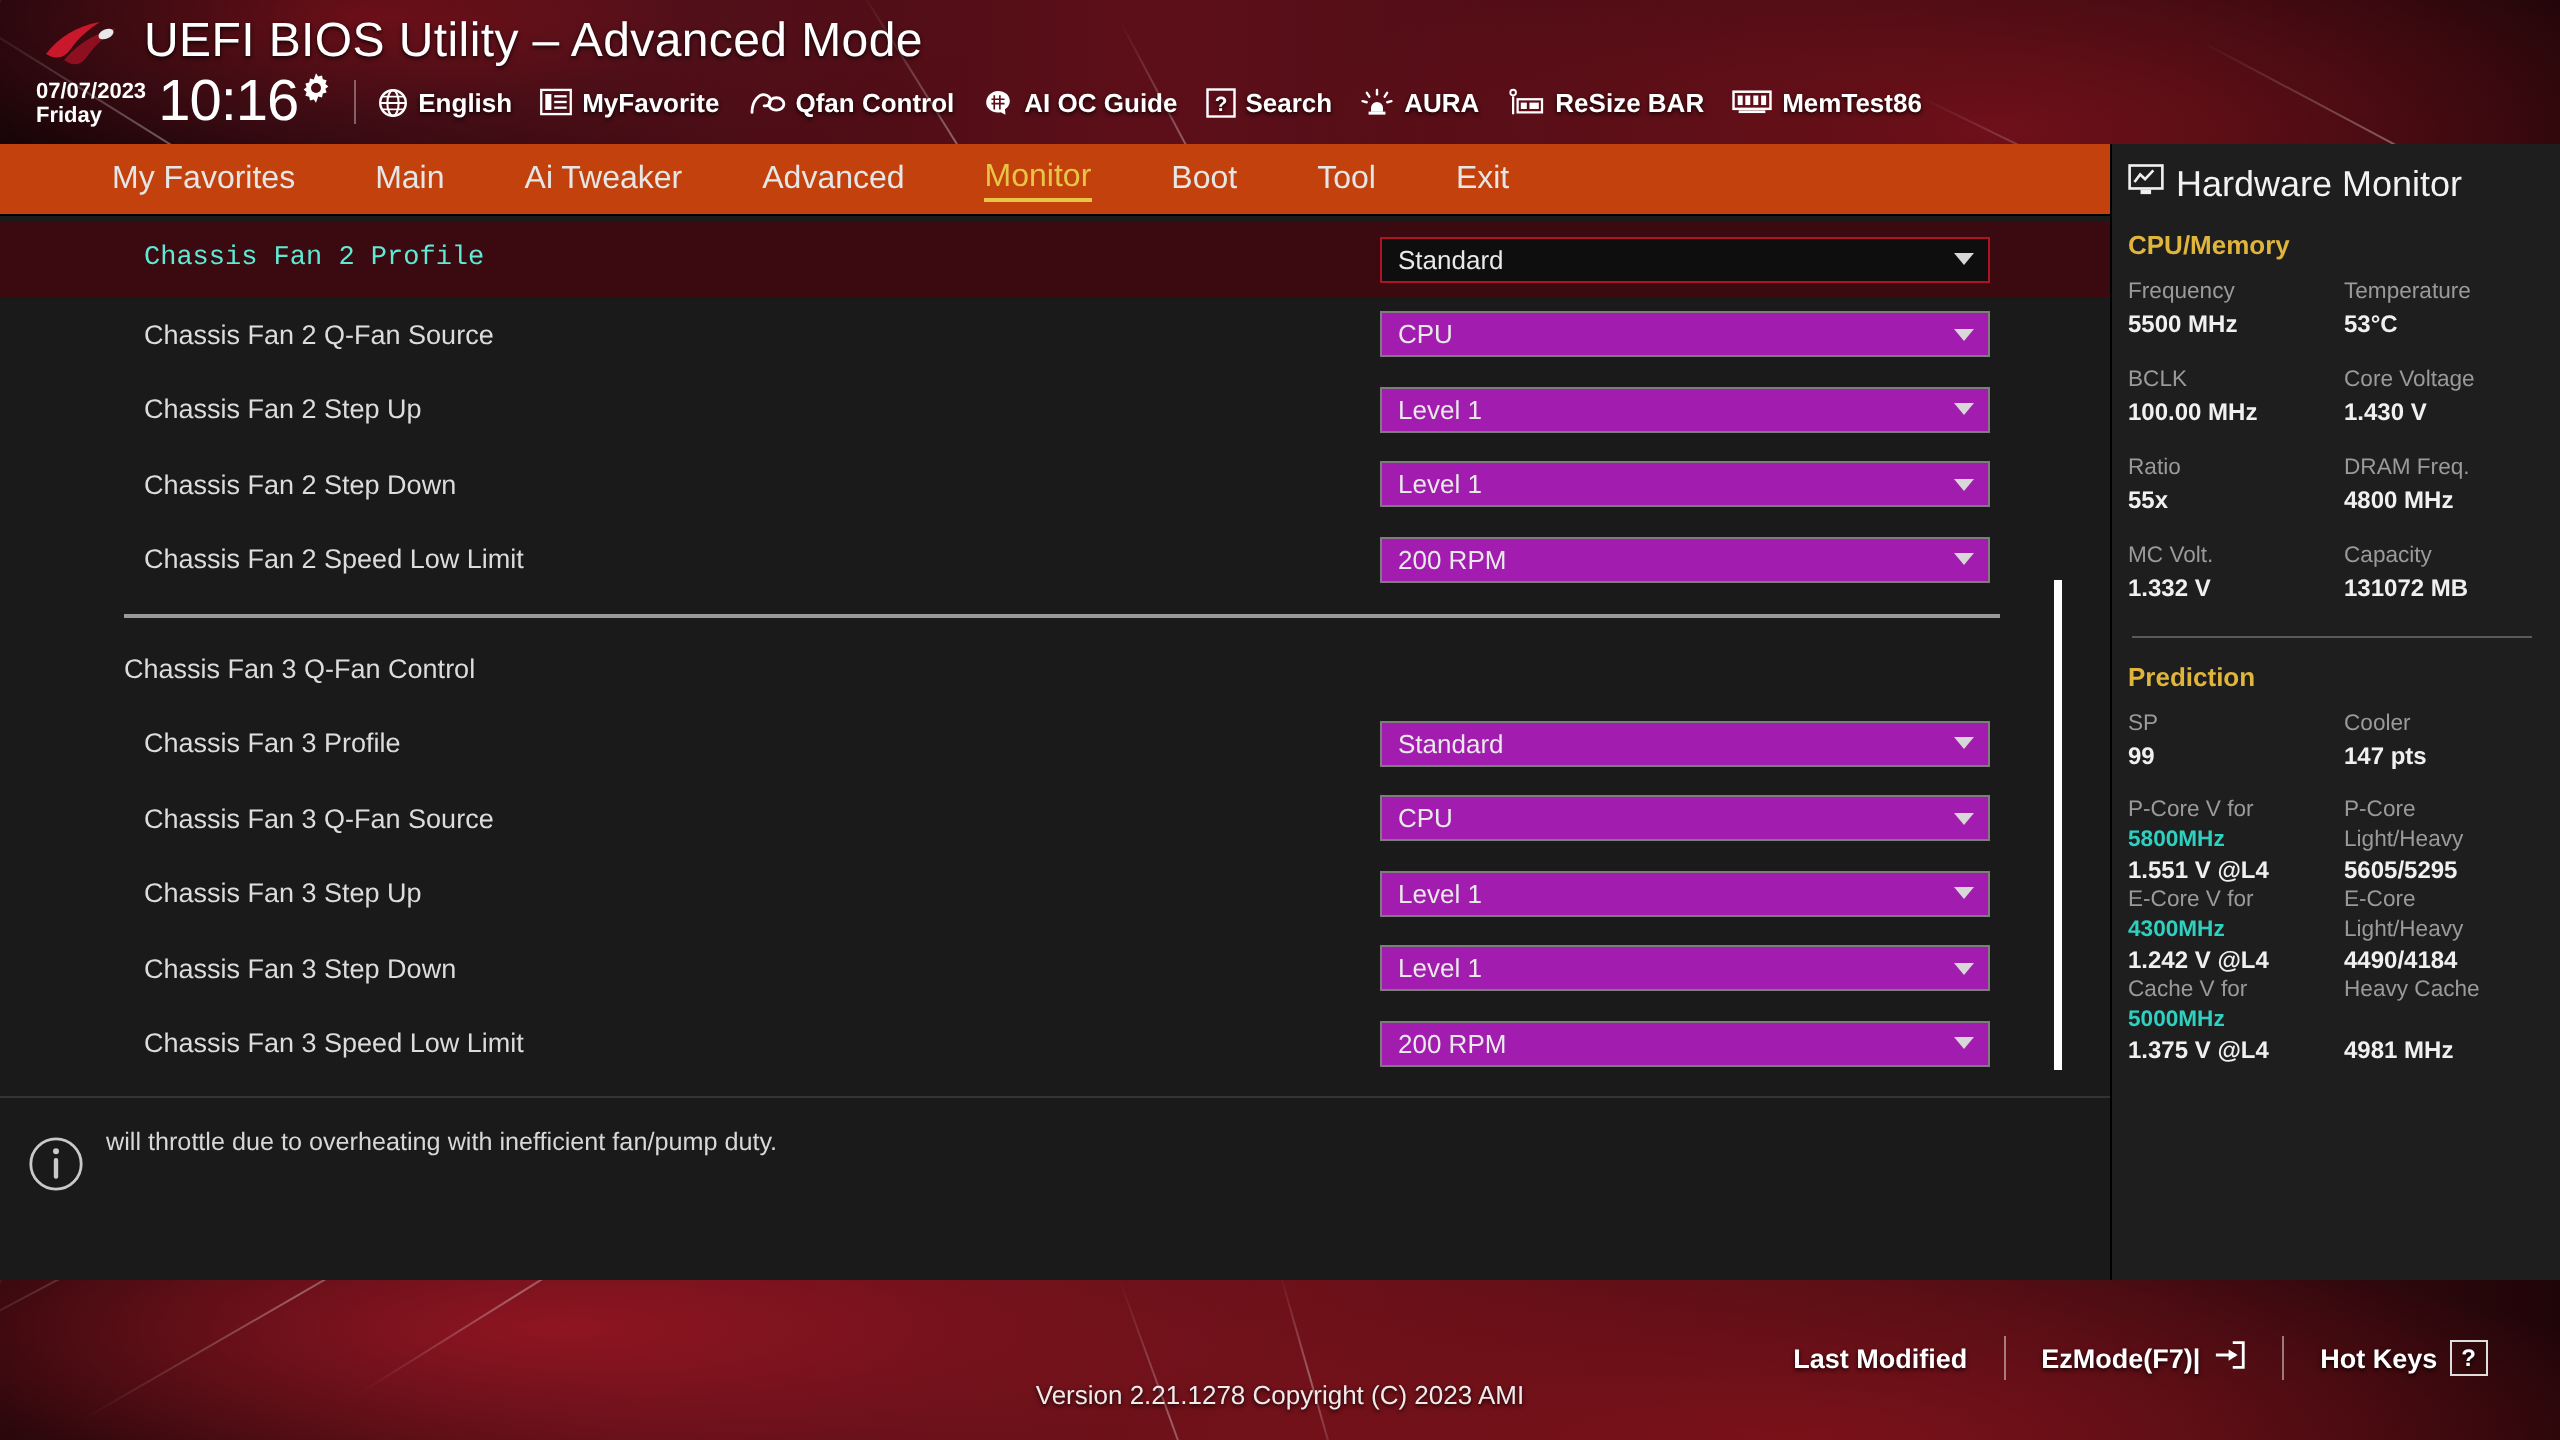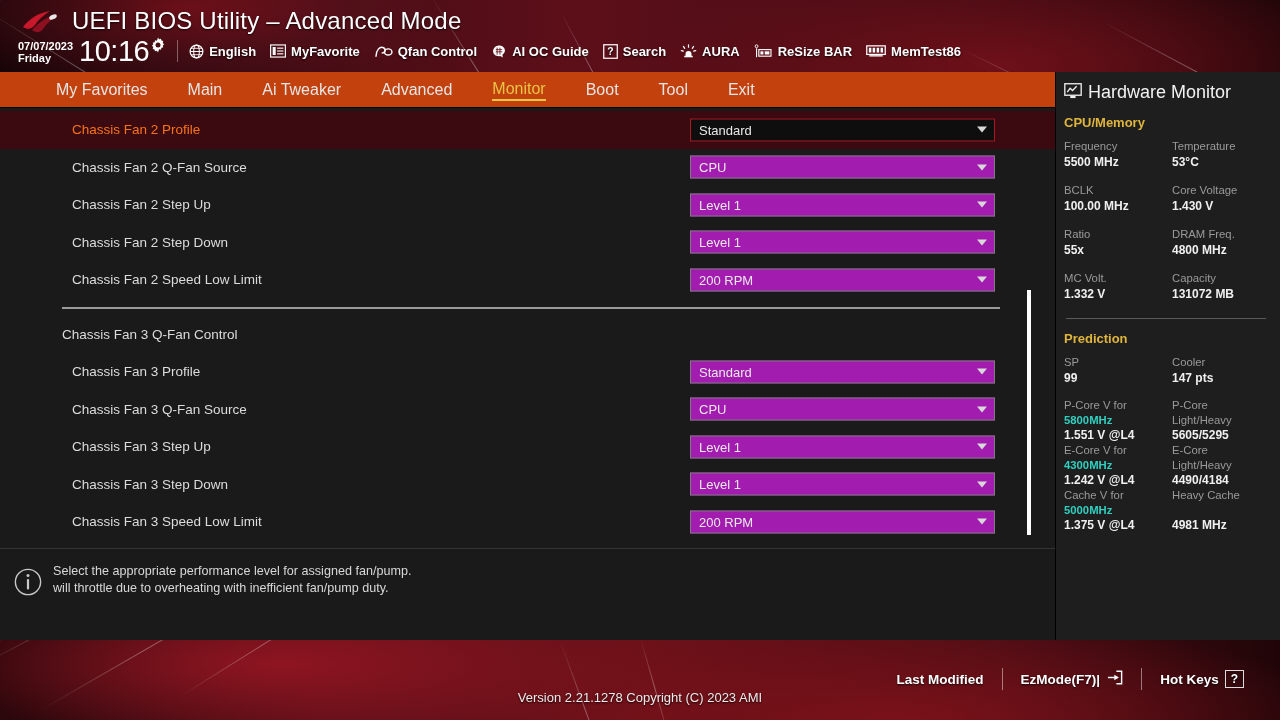--- a/index.html
+++ b/index.html
@@ -74,21 +74,21 @@
     position:absolute; left:0; top:0; width:1055px; height:437px;
     padding-top:3px;
   }
   .srow {
     position:relative; height:37.5px; display:flex; align-items:center;
     padding-left:62px; padding-right:55px;
   }
   .srow.selected { background:#3b0a11; }
   .srow .slabel { font-size:13.5px; color:#dcdcdc; white-space:nowrap; }
   .srow.indent .slabel { padding-left:10px; }
-  .srow.selected .slabel { color:#f97316; }
+  .srow.selected .slabel { color:#5eead4;font-family:Liberation Mono, monospace; }
   .sctrl {
     position:absolute; left:690px; top:50%; transform:translateY(-50%);
     width:305px; height:23px;
     border:1px solid #7d7d7d; background:#a21caf;
     display:flex; align-items:center; justify-content:space-between;
     padding:0 7px 0 8px;
   }
   .srow.selected .sctrl { border-color:#b01424; background:#0e0e0e; }
   .sctrl .sval { font-size:13px; color:#e9e9e9; white-space:nowrap; }
   .sctrl .caret { width:0; height:0; border-left:5px solid transparent; border-right:5px solid transparent; border-top:6px solid #d8d8d8; }
@@ -402,21 +402,20 @@
 
   <div id="helpbox">
     <div id="info-icon">
       <svg width="28" height="28" viewBox="0 0 28 28">
         <circle cx="14" cy="14" r="12.6" fill="none" stroke="#c9c9c9" stroke-width="1.4"></circle>
         <circle cx="14" cy="7.6" r="1.5" fill="#c9c9c9"></circle>
         <rect x="12.9" y="11" width="2.2" height="10.4" rx="1" fill="#c9c9c9"></rect>
       </svg>
     </div>
     <div id="help-text">
-      <p>Select the appropriate performance level for assigned fan/pump.</p>
       <p>will throttle due to overheating with inefficient fan/pump duty.</p>
     </div>
   </div>
 </div>
 
 <div id="hwpanel">
   <div id="hw-title-row">
     <span>
       <svg width="18" height="16" viewBox="0 0 19 17">
         <rect x=".8" y=".8" width="17.4" height="12.2" fill="none" stroke="#f0f0f0" stroke-width="1.4"></rect>

